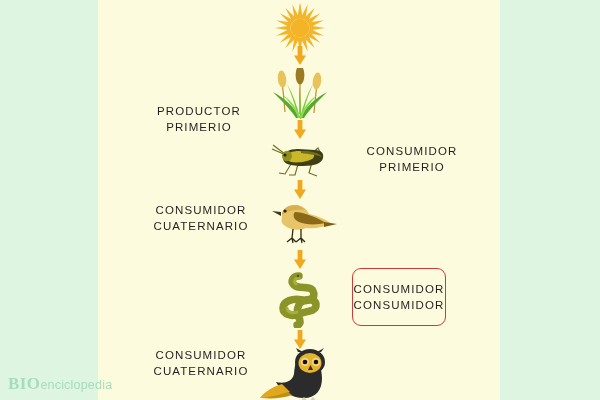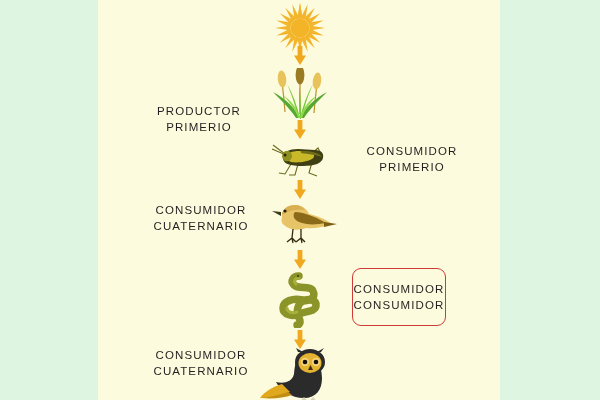--- a/index.html
+++ b/index.html
@@ -329,14 +329,18 @@
       <span>CONSUMIDOR</span><br>
       <span>CONSUMIDOR</span>
     </div>
   </div>
 
   <div class="label" id="label-consumidor-4">
     <span>CONSUMIDOR</span><br>
     <span>CUATERNARIO</span>
   </div>
 
+  <div id="watermark">
+    <span class="wm-bio">BIO</span>
+    <span class="wm-rest">enciclopedia</span>
+  </div>
 
 </div>
 
 </body></html>

